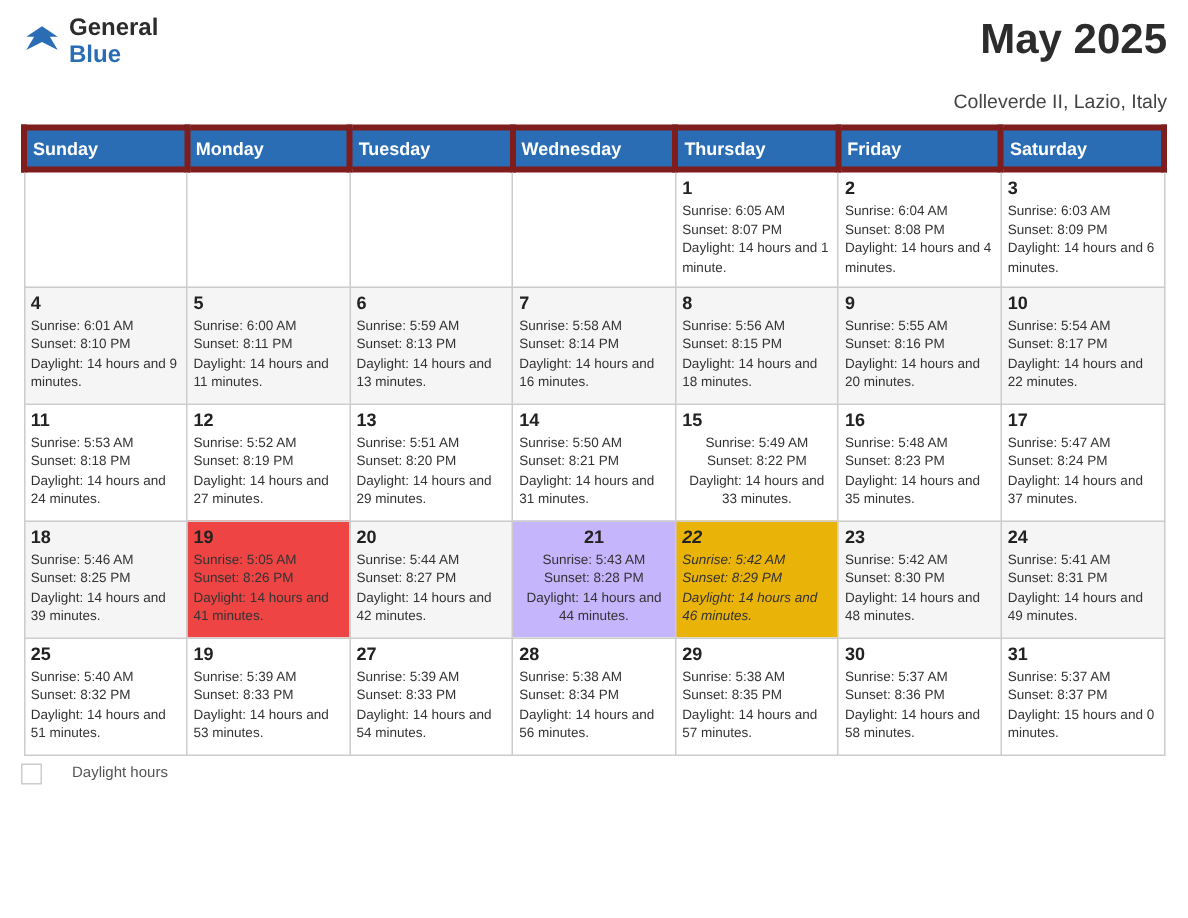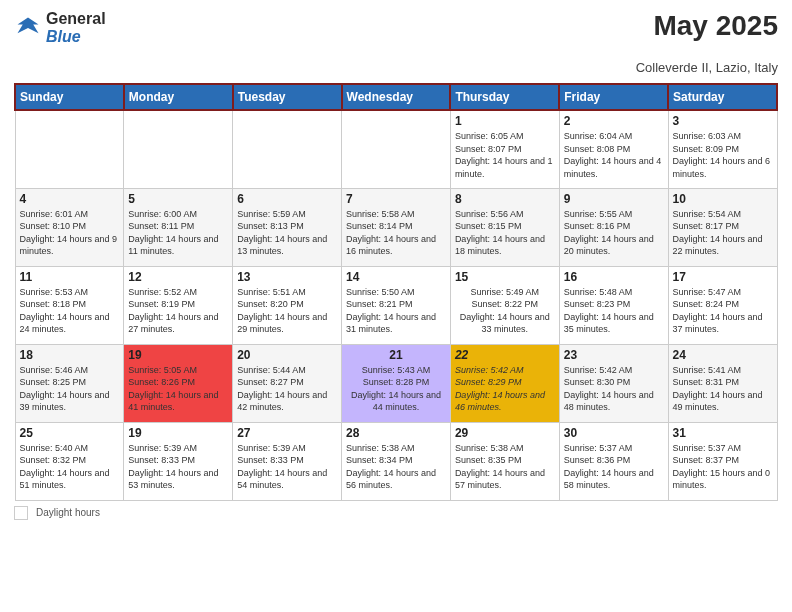--- a/index.html
+++ b/index.html
@@ -34,21 +34,20 @@
     }
     .logo-general {
       font-size: 16px;
       font-weight: bold;
       color: #2c2c2c;
     }
     .logo-blue {
       font-size: 16px;
       font-weight: bold;
       color: #2a6db5;
-      font-style: italic;
     }
     .logo-icon {
       width: 28px;
       height: 28px;
     }
     .title-block {
       text-align: right;
     }
     .month-year {
       font-size: 28px;
@@ -65,21 +64,21 @@
       border-collapse: collapse;
       table-layout: fixed;
     }
     .calendar-table th {
       background: #2a6db5;
       color: #fff;
       font-size: 12px;
       font-weight: bold;
       padding: 5px 4px;
       text-align: left;
-      border: 2px solid #7f1d1d;
+      border: 4px solid #7f1d1d;
     }
     .calendar-table td {
       vertical-align: top;
       border: 1px solid #ccc;
       padding: 3px 4px 4px 4px;
       font-size: 9.5px;
       color: #333;
       height: 78px;
       background: #fff;
     }
@@ -98,21 +97,21 @@
       color: #333;
       line-height: 1.4;
     }
     .empty-cell {
       background: #fff !important;
     }
     
     .legend {
       display: flex;
       align-items: center;
-      gap: 8px;
+      gap: 20px;
       margin-top: 5px;
       font-size: 10px;
       color: #555;
     }
     .legend-box {
       width: 14px;
       height: 14px;
       background: #fff;
       border: 1px solid #ccc;
       display: inline-block;

